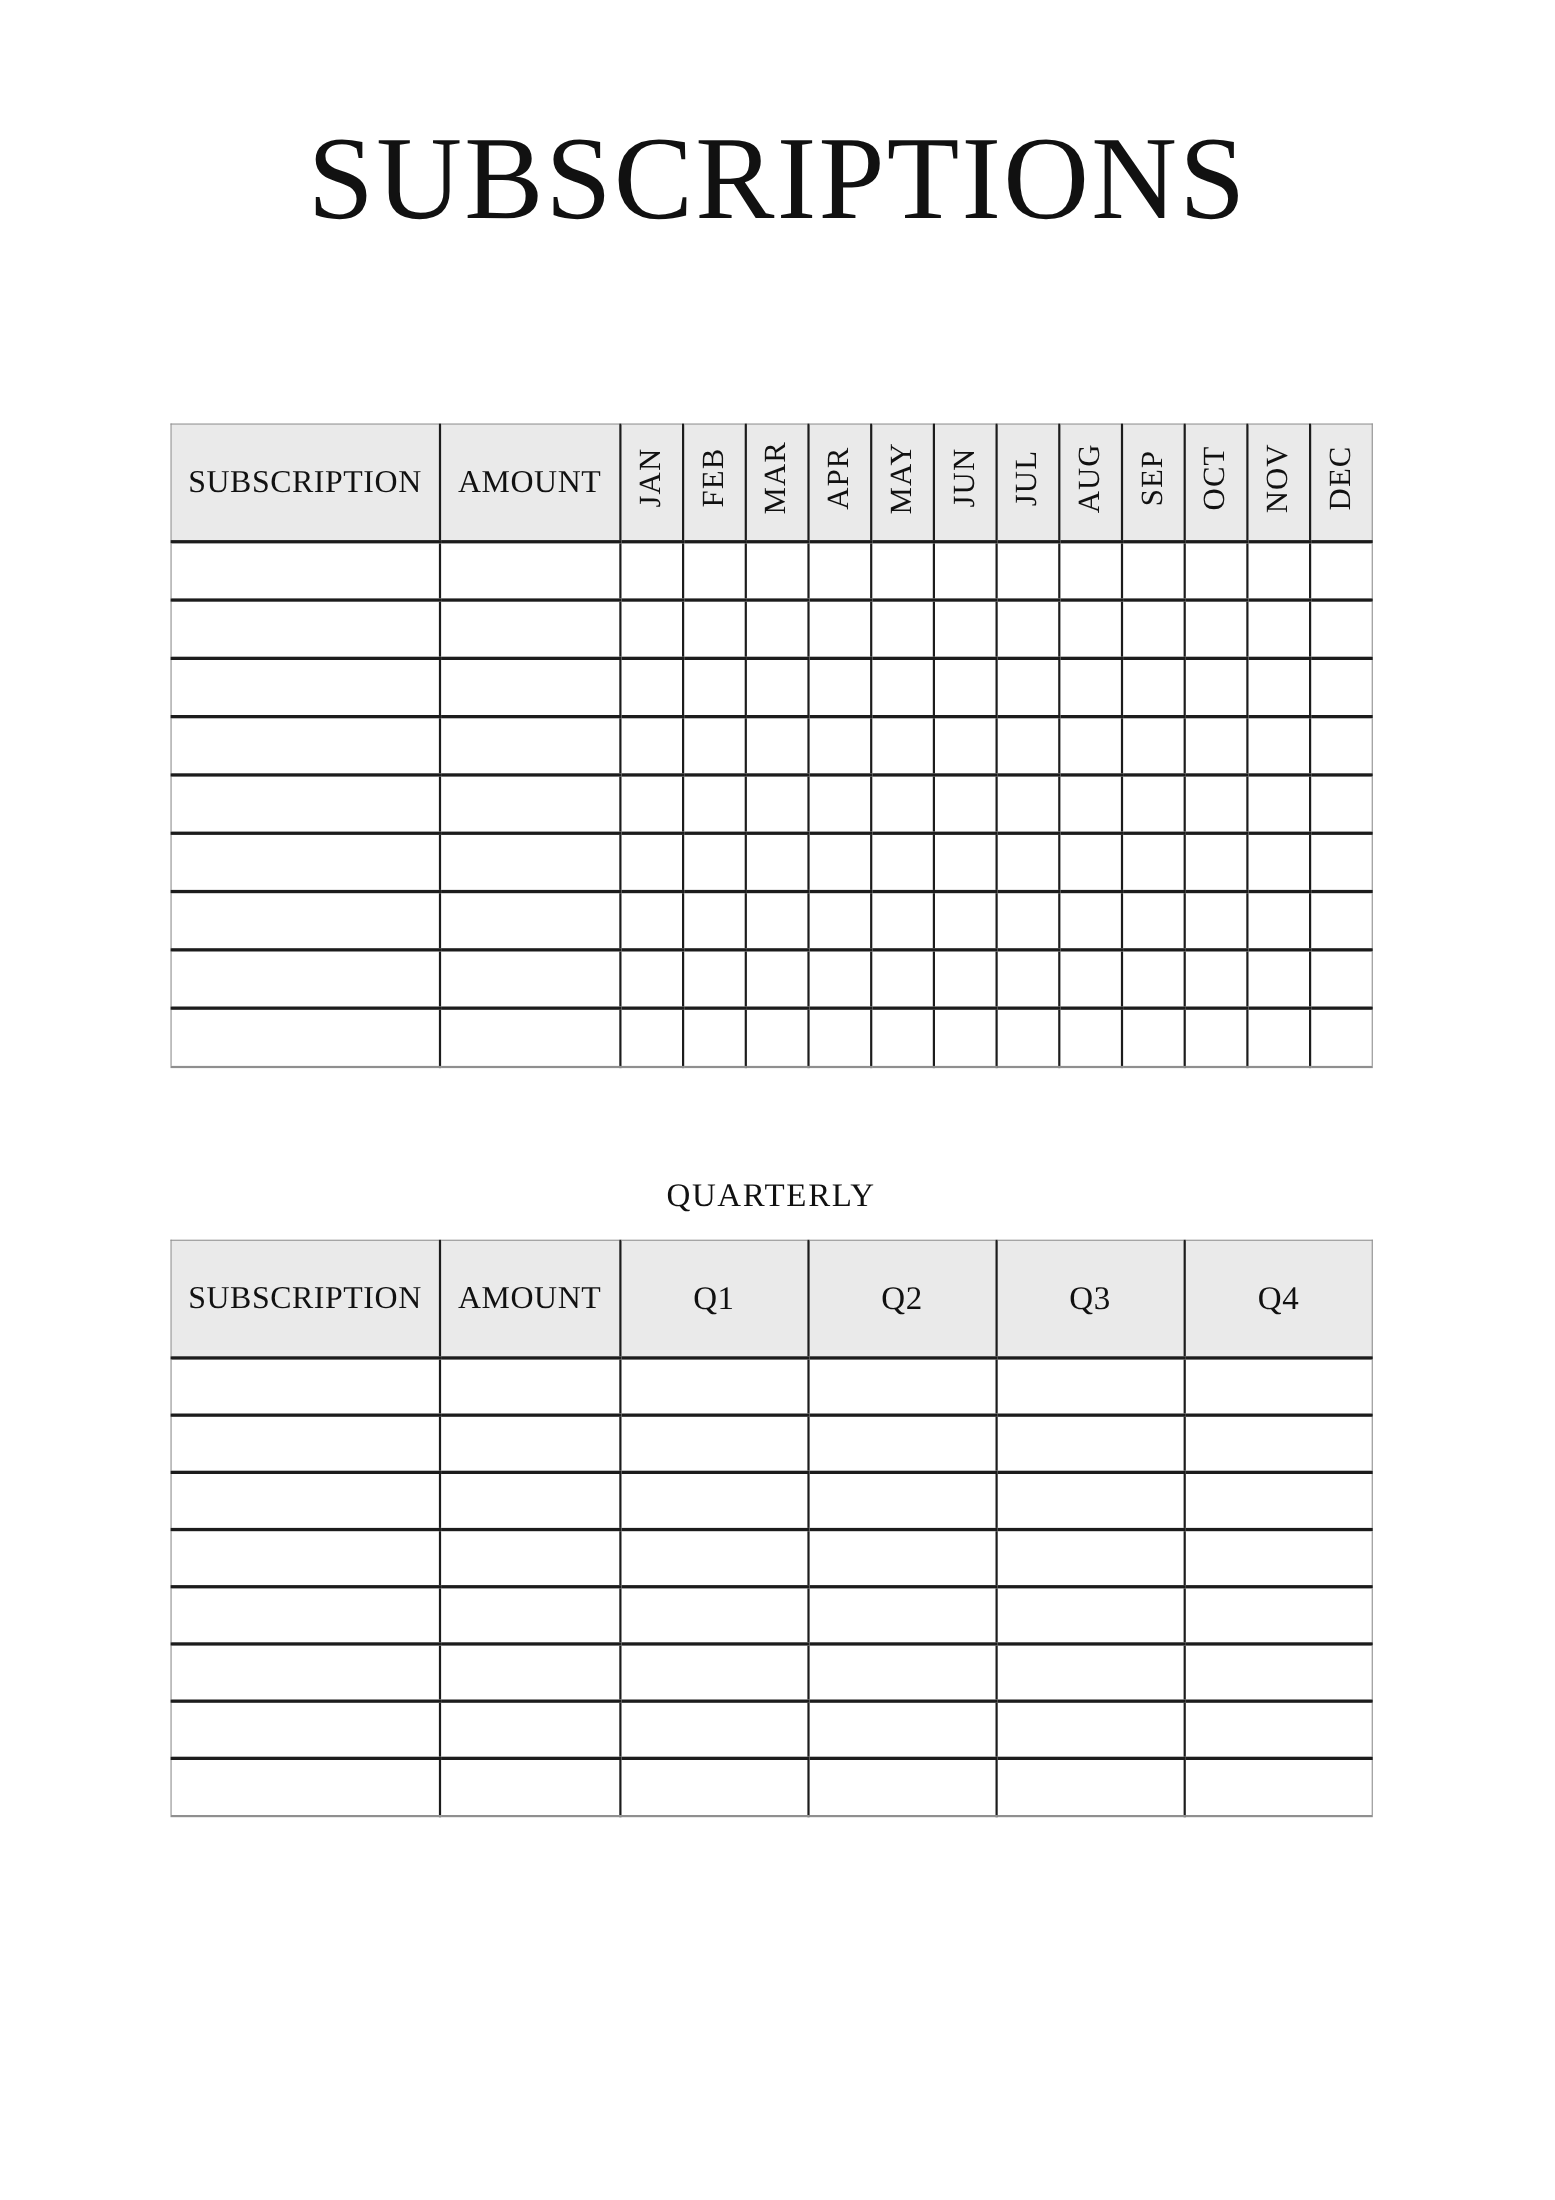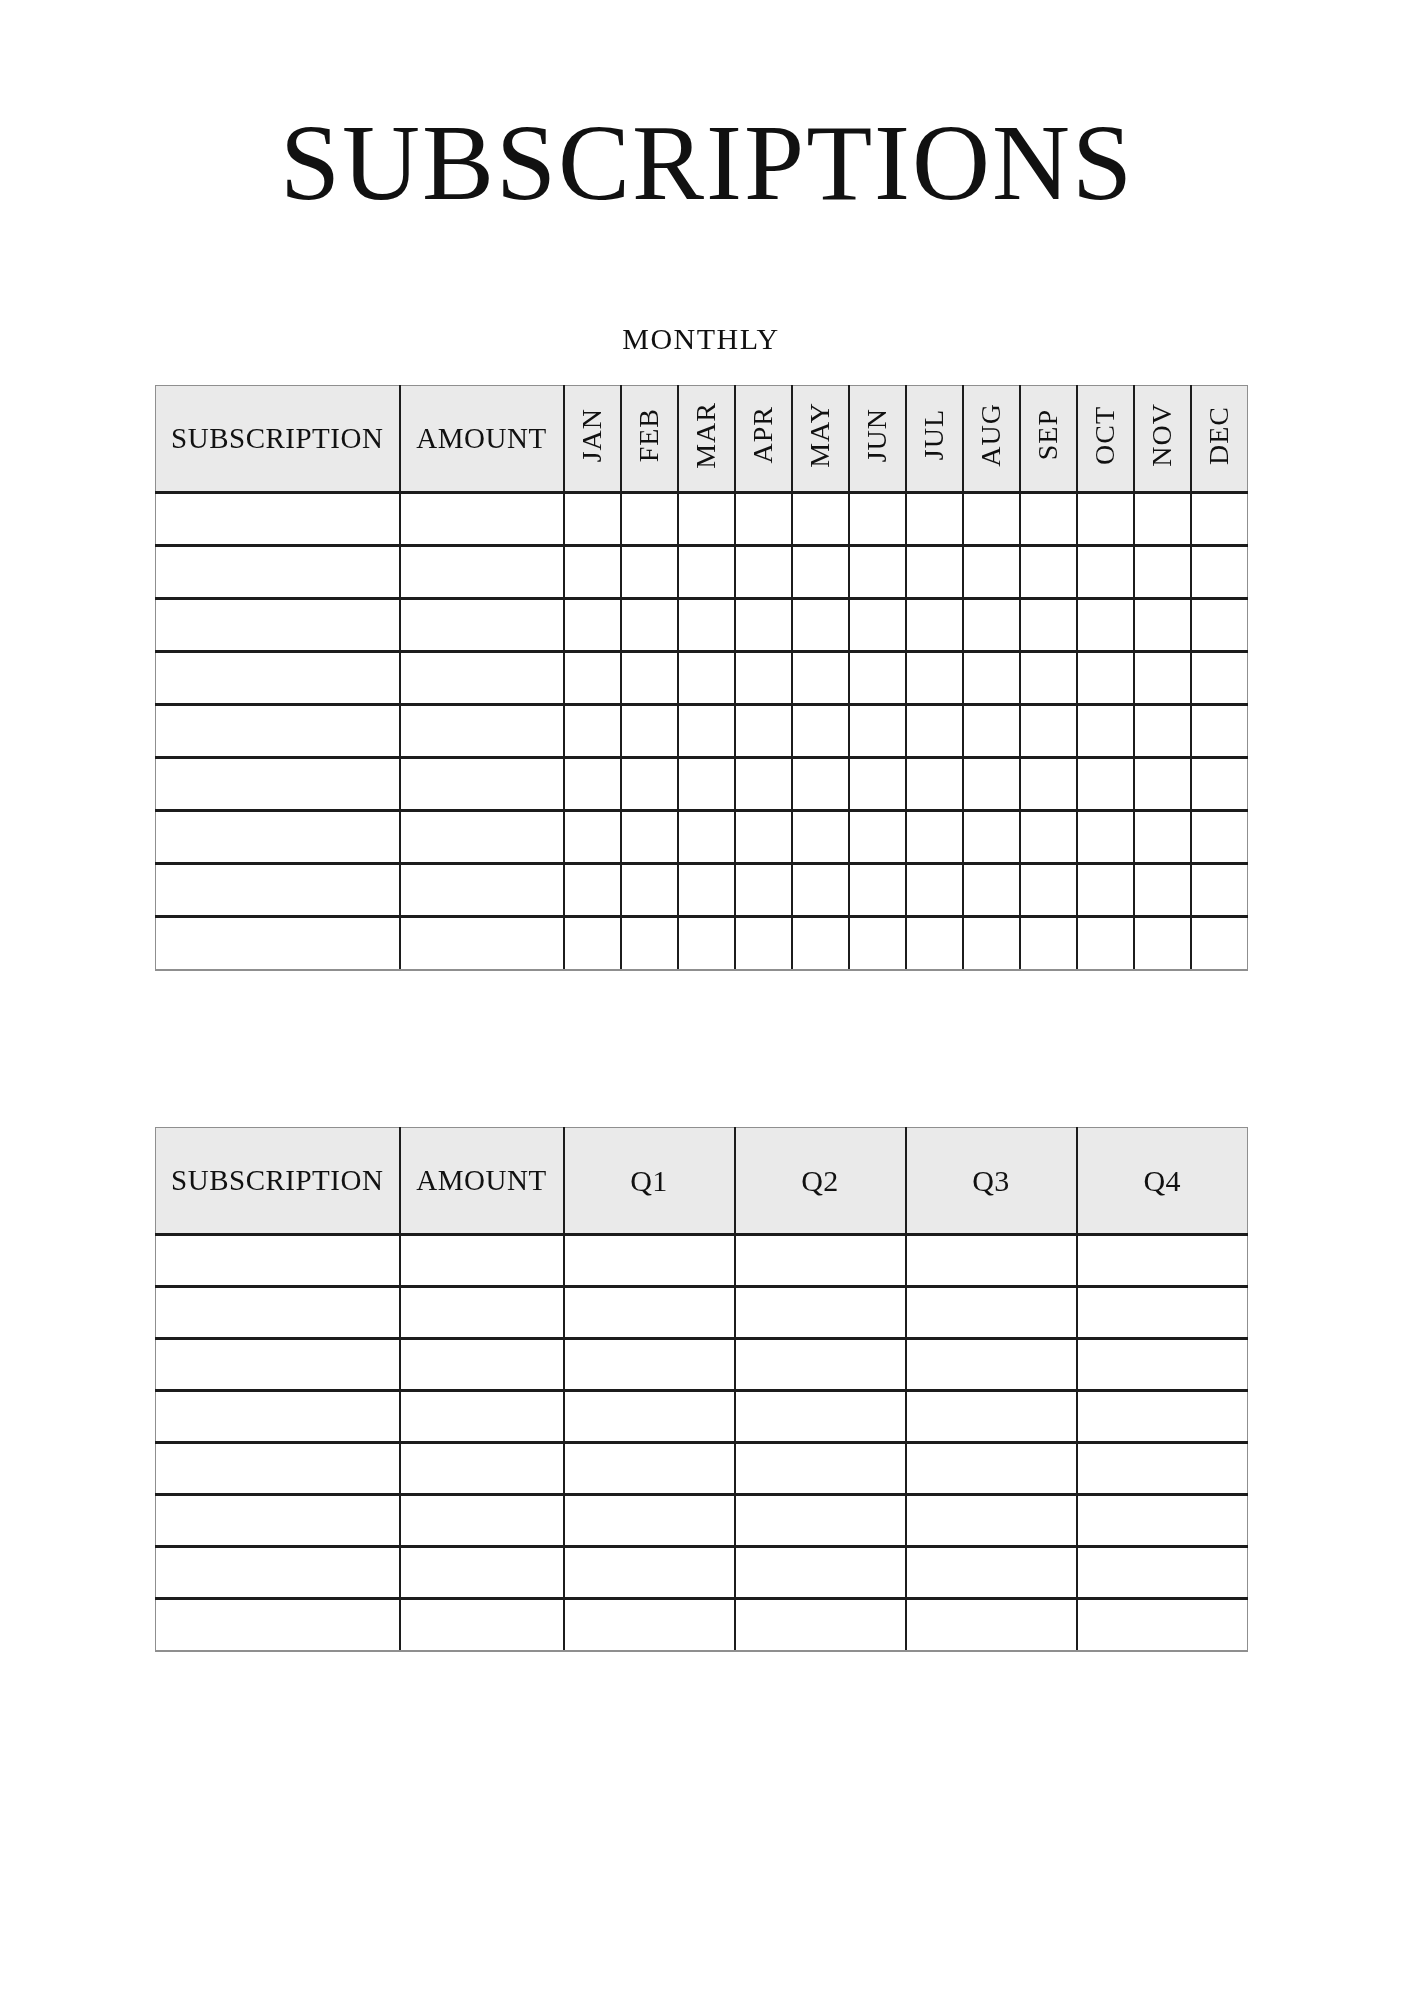--- a/index.html
+++ b/index.html
@@ -85,21 +85,20 @@
   }
   .q-label{font-size:30px;letter-spacing:0.5px;}
 </style>
 </head>
 <body>
 
 <div class="page">
 
   <h1 class="doc-title">SUBSCRIPTIONS</h1>
 
-  <div class="section-label monthly">MONTHLY</div>
 
   <table class="sheet-table monthly">
     <colgroup>
       <col style="width:244px">
         <col style="width:164px">
       <col style="width:57px">
         <col style="width:57px">
         <col style="width:57px">
         <col style="width:57px">
       <col style="width:57px">
@@ -270,20 +269,21 @@
         <td></td>
         <td></td>
         <td></td>
         <td></td>
         <td></td>
         <td></td>
       </tr>
       </tbody>
   </table>
 
+  <div class="section-label quarterly">QUARTERLY</div>
 
   <table class="sheet-table quarterly">
     <colgroup>
       <col style="width:244px">
         <col style="width:164px">
       <col style="width:171px">
         <col style="width:171px">
         <col style="width:171px">
         <col style="width:171px">
     </colgroup>

